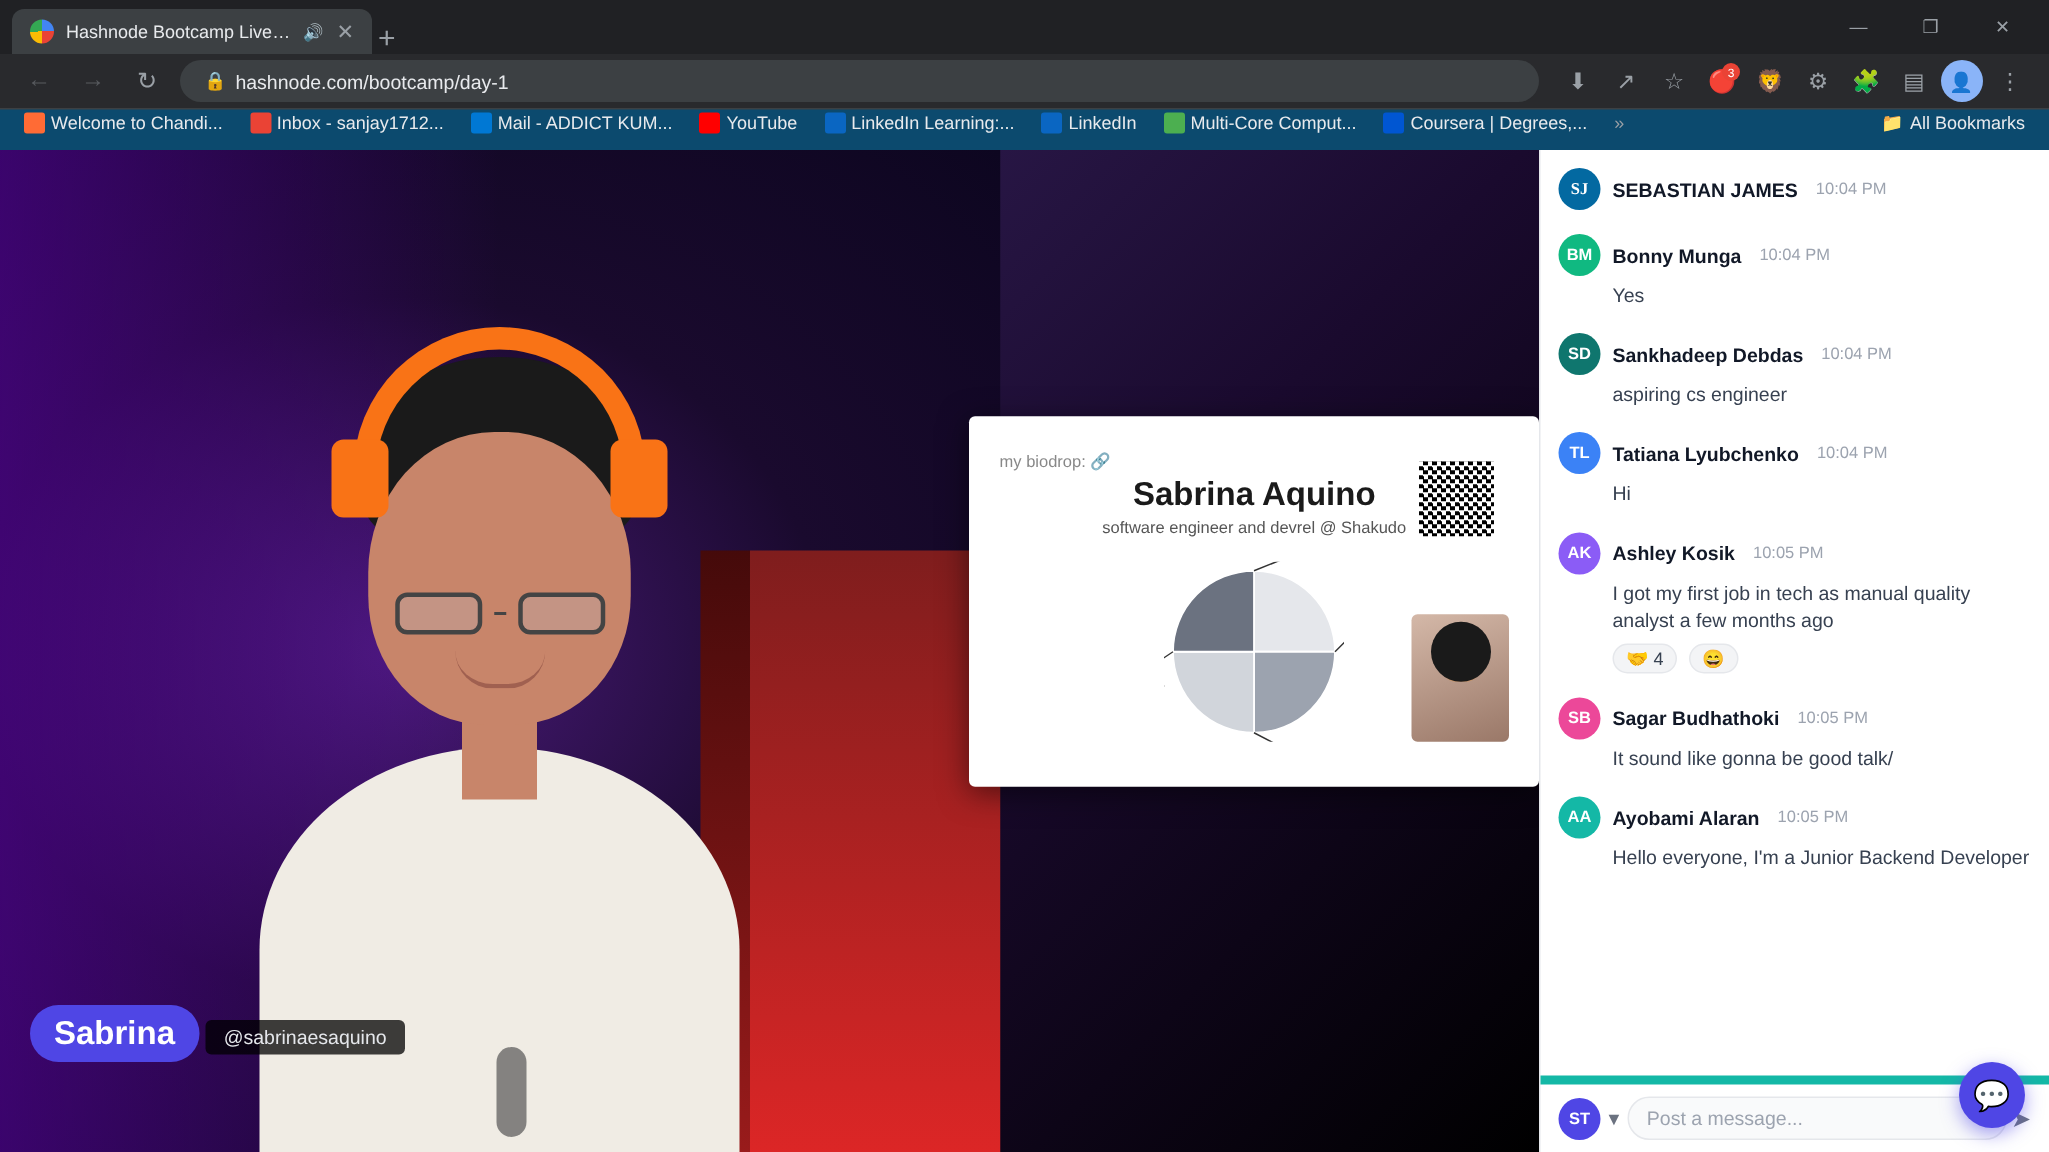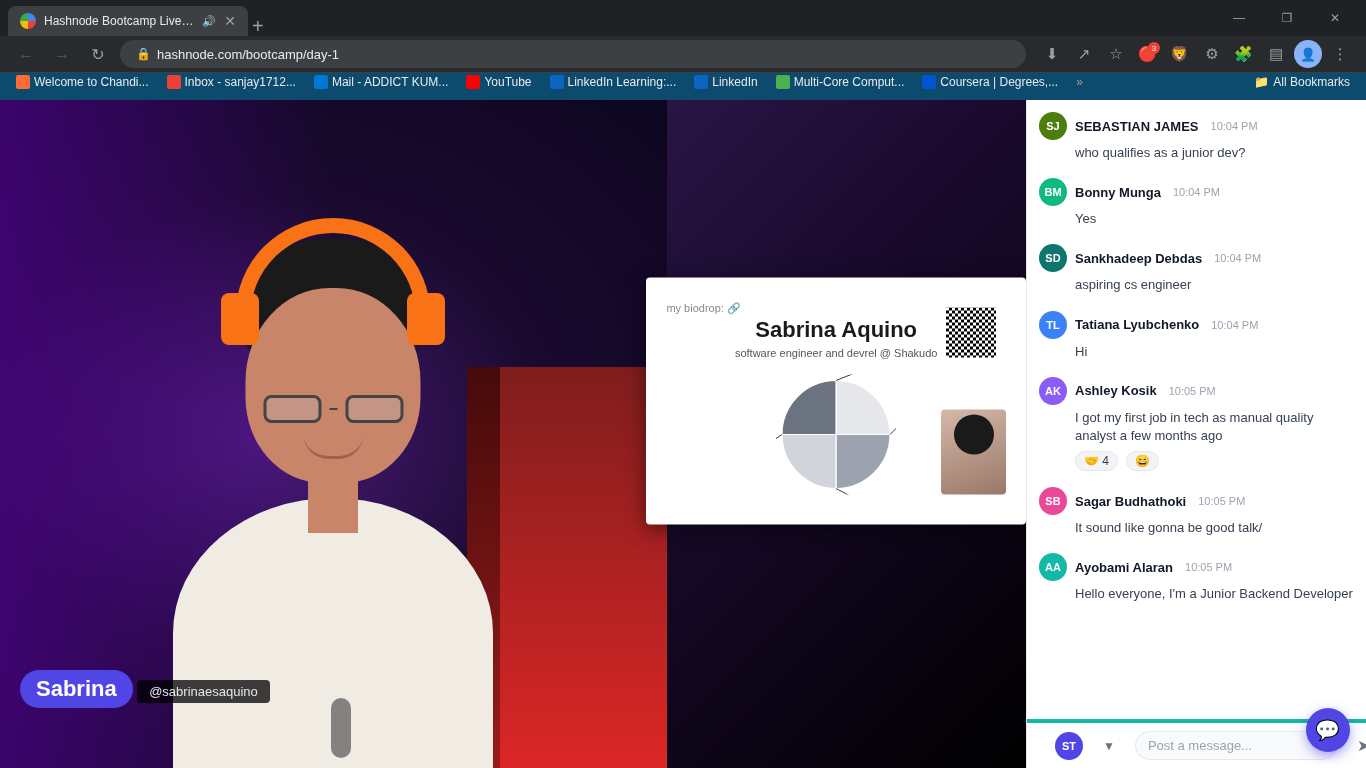--- a/index.html
+++ b/index.html
@@ -86,21 +86,21 @@
     .chat-message { margin-bottom: 16px; }
     .chat-header { display: flex; align-items: center; gap: 8px; margin-bottom: 4px; }
     .chat-avatar { width: 28px; height: 28px; border-radius: 50%; display: flex; align-items: center; justify-content: center; font-size: 11px; font-weight: bold; color: white; flex-shrink: 0; }
     .chat-username { font-weight: 600; font-size: 13px; color: #111827; }
     .chat-time { font-size: 11px; color: #9ca3af; margin-left: 4px; }
     .chat-text { font-size: 13px; color: #374151; line-height: 1.4; padding-left: 36px; }
     .chat-reactions { display: flex; align-items: center; gap: 8px; margin-top: 6px; padding-left: 36px; }
     .reaction-btn { background: #f3f4f6; border: 1px solid #e5e7eb; border-radius: 12px; padding: 2px 8px; font-size: 12px; cursor: pointer; display: flex; align-items: center; gap: 3px; color: #374151; }
 
     
-    .chat-input-area { padding: 8px 28px; border-top: 4px solid #14b8a6; display: flex; align-items: center; gap: 20px; }
+    .chat-input-area { padding: 8px 12px; border-top: 6px solid #14b8a6; display: flex; align-items: center; gap: 3px; }
     .chat-input-avatar { width: 28px; height: 28px; border-radius: 50%; background: #4f46e5; display: flex; align-items: center; justify-content: center; color: white; font-size: 11px; font-weight: bold; flex-shrink: 0; }
     .chat-input-wrapper { flex: 1; display: flex; align-items: center; background: #f9fafb; border: 1px solid #e5e7eb; border-radius: 20px; padding: 6px 12px; gap: 6px; }
     .chat-input-field { flex: 1; border: none; background: none; font-size: 13px; color: #404040; outline: none; }
     .chat-input-field::placeholder { color: #9ca3af; }
     .chat-dropdown { background: none; border: none; color: #6b7280; cursor: pointer; font-size: 12px; }
     .chat-send { background: none; border: none; color: #6b7280; cursor: pointer; font-size: 16px; }
 
     
     .chat-messages::-webkit-scrollbar { width: 6px; }
     .chat-messages::-webkit-scrollbar-track { background: #f1f1f1; }
@@ -307,25 +307,24 @@
       </div>
 
     </div>
   </div>
 
   <div class="chat-panel">
     <div class="chat-messages">
 
       <div class="chat-message">
         <div class="chat-header">
-          <div class="chat-avatar" style="background:#4d7c0f;">SJ</div>
+          <div class="chat-avatar" style="background:#0369a1;font-family:Liberation Serif, serif;">SJ</div>
           <span class="chat-username">SEBASTIAN JAMES</span>
           <span class="chat-time">10:04 PM</span>
         </div>
-        <div class="chat-text">who qualifies as a junior dev?</div>
       </div>
 
       <div class="chat-message">
         <div class="chat-header">
           <div class="chat-avatar" style="background:#10b981;">BM</div>
           <span class="chat-username">Bonny Munga</span>
           <span class="chat-time">10:04 PM</span>
         </div>
         <div class="chat-text">Yes</div>
       </div>

